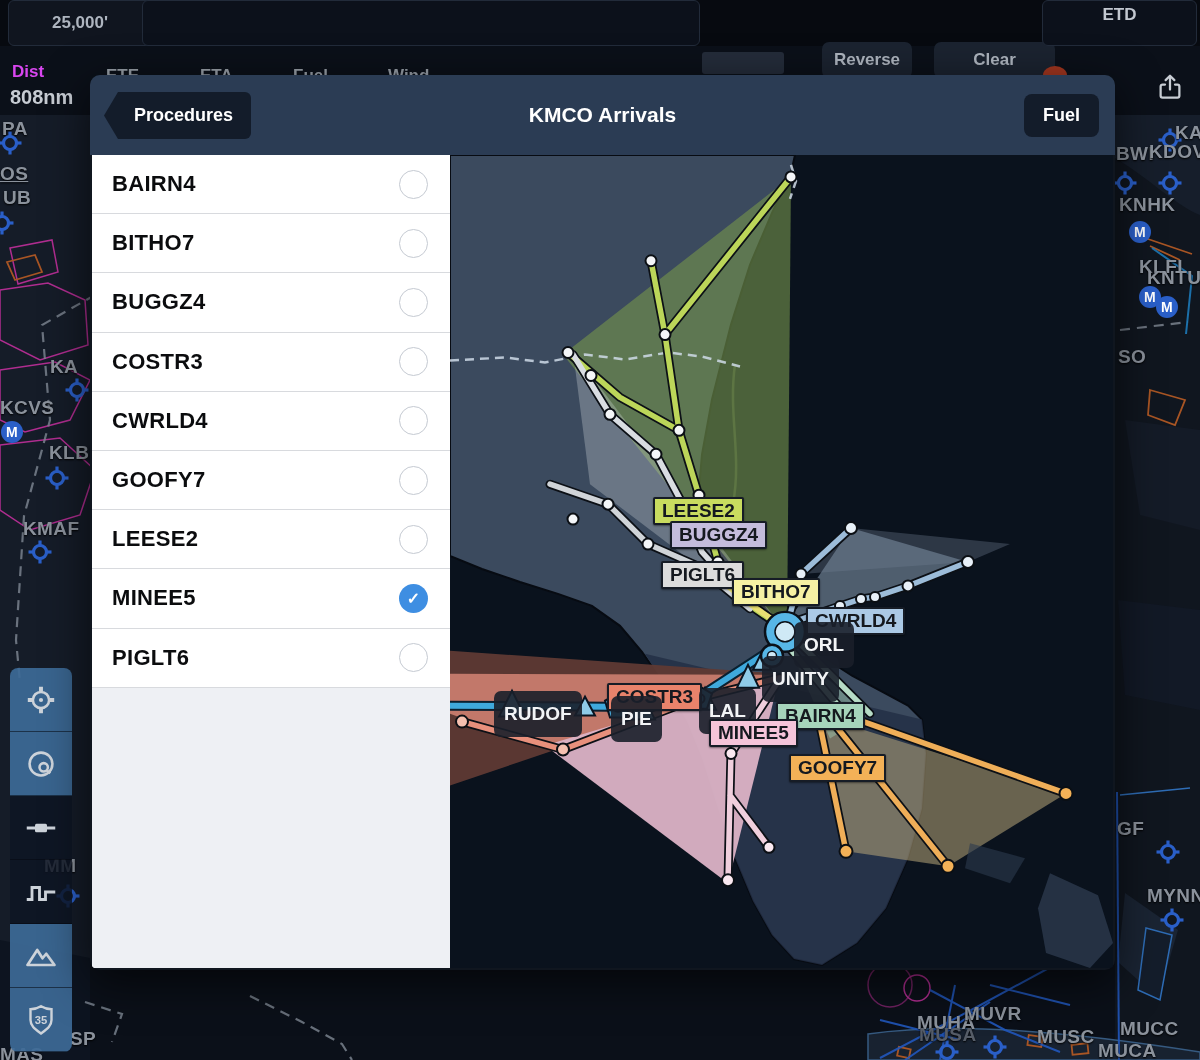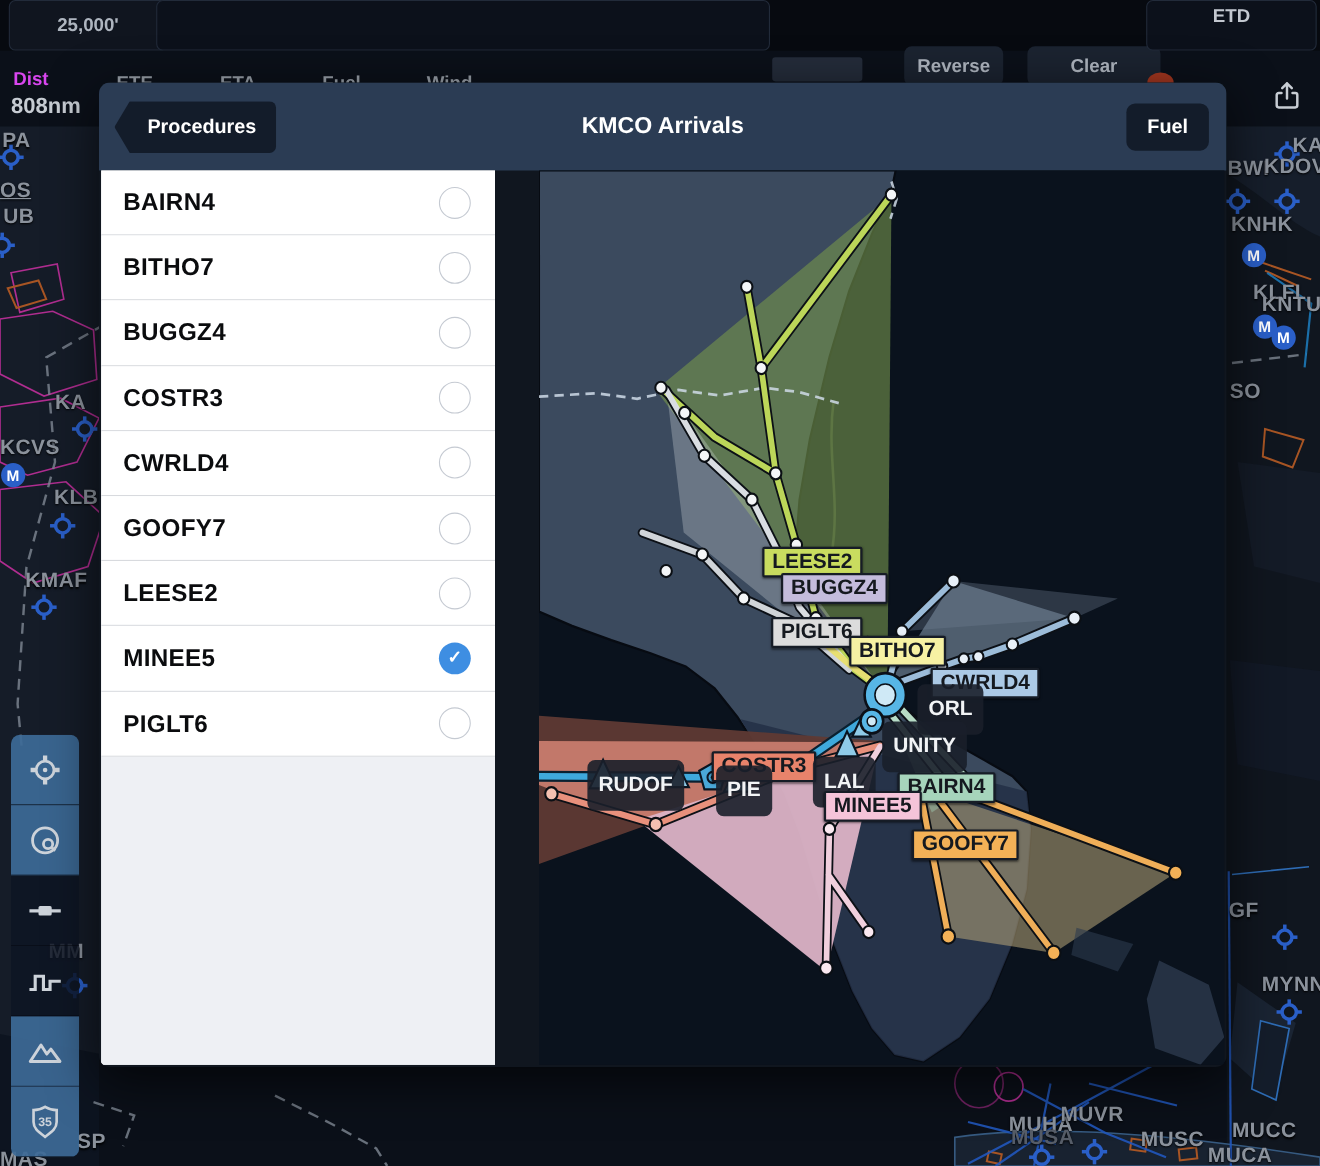--- a/index.html
+++ b/index.html
@@ -46,21 +46,21 @@
          overflow:hidden;background:#10161f;box-shadow:0 12px 45px rgba(0,0,0,.65);z-index:10;}
   .modal-header{position:absolute;left:0;top:0;width:100%;height:80px;background:#2b3c54;}
   .back-btn{position:absolute;left:14px;top:17px;height:47px;background:#131c2a;
             clip-path:polygon(14px 0,100% 0,100% 100%,14px 100%,0 50%);border-radius:6px;
             color:#fff;font-size:18px;font-weight:bold;display:flex;align-items:center;
             padding:0 18px 0 30px;}
   .modal-title{position:absolute;left:0;top:0;width:100%;height:80px;display:flex;align-items:center;
                justify-content:center;color:#fff;font-size:21px;font-weight:bold;pointer-events:none;}
   .close-btn{position:absolute;right:16px;top:19px;background:#131c2a;border-radius:8px;color:#fff;
              font-size:18px;font-weight:bold;padding:11px 19px;}
-  .modal-body{position:absolute;left:2px;right:2px;top:80px;bottom:2px;display:flex;gap:40px;}
+  .modal-body{position:absolute;left:2px;right:2px;top:80px;bottom:2px;display:flex;}
   .proc-list{width:358px;background:#eef0f4;display:flex;flex-direction:column;}
   .proc-row{height:59.2px;box-sizing:border-box;background:#fff;border-bottom:1px solid #d8dade;
             display:flex;align-items:center;justify-content:space-between;padding:0 22px 0 20px;}
   .proc-label{font-size:22px;font-weight:600;color:#0b0c0e;letter-spacing:.3px;}
   .radio{width:29px;height:29px;border-radius:50%;border:1.5px solid #c5cad2;box-sizing:border-box;
          background:#fff;display:flex;align-items:center;justify-content:center;}
   .radio.checked{border:none;background:#3e8ee2;color:#fff;font-size:16px;font-weight:bold;}
   .list-rest{flex:1;background:#eef0f4;}
   .map-panel{flex:1;position:relative;background:#0a121d;overflow:hidden;}
   #map-svg{position:absolute;left:0;top:0;width:100%;height:100%;}

